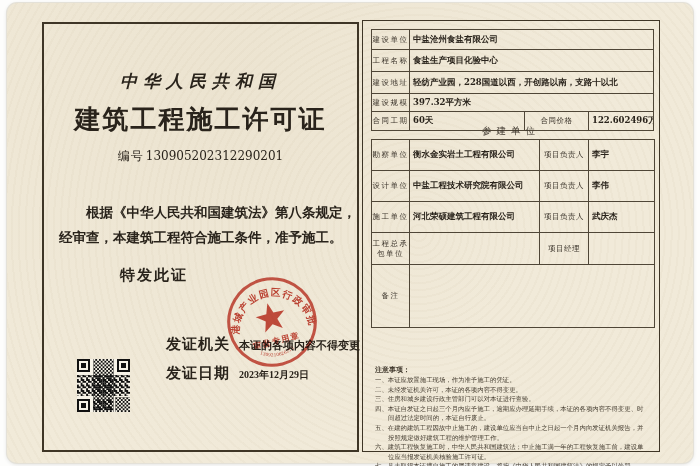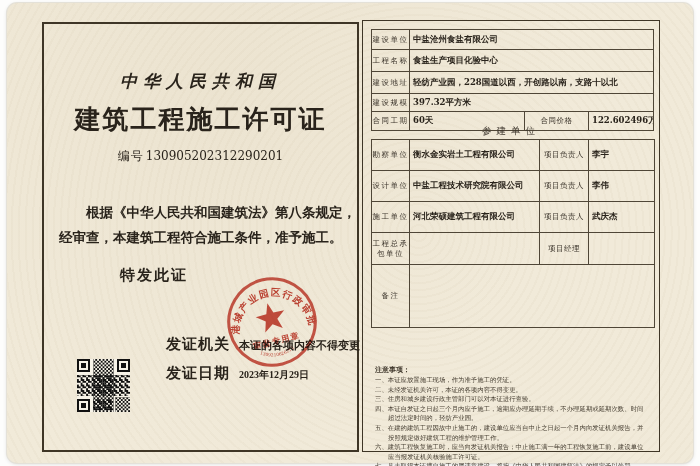--- a/index.html
+++ b/index.html
@@ -209,20 +209,20 @@
         <td class="val" colspan="3"></td>
       </tr>
     </tbody>
       </table>
 
     <div class="notes">
       <div class="n-head">注意事项：</div>
       <div class="n-item">一、本证应放置施工现场，作为准予施工的凭证。</div>
       <div class="n-item">二、未经发证机关许可，本证的各项内容不得变更。</div>
       <div class="n-item">三、住房和城乡建设行政主管部门可以对本证进行查验。</div>
-      <div class="n-item">四、本证自发证之日起三个月内应予施工，逾期应办理延期手续，不办理延期或延期次数、时间超过法定时间的，轻纺产业园。</div>
+      <div class="n-item">四、本证自发证之日起三个月内应予施工，逾期应办理延期手续，本证的各项内容不得变更、时间超过法定时间的，本证自行废止。</div>
       <div class="n-item">五、在建的建筑工程因故中止施工的，建设单位应当自中止之日起一个月内向发证机关报告，并按照规定做好建筑工程的维护管理工作。</div>
-      <div class="n-item">六、建筑工程恢复施工时，应当向发证机关报告；中止施工满一年的工程恢复施工前，建设单位应当报发证机关核验施工许可证。</div>
+      <div class="n-item">六、建筑工程恢复施工时，中华人民共和国建筑法；中止施工满一年的工程恢复施工前，建设单位应当报发证机关核验施工许可证。</div>
       <div class="n-item">七、凡未取得本证擅自施工的属违章建设，将按《中华人民共和国建筑法》的规定予以处罚。</div>
     </div>
 
   </div>
 </div>
 
 </body></html>

